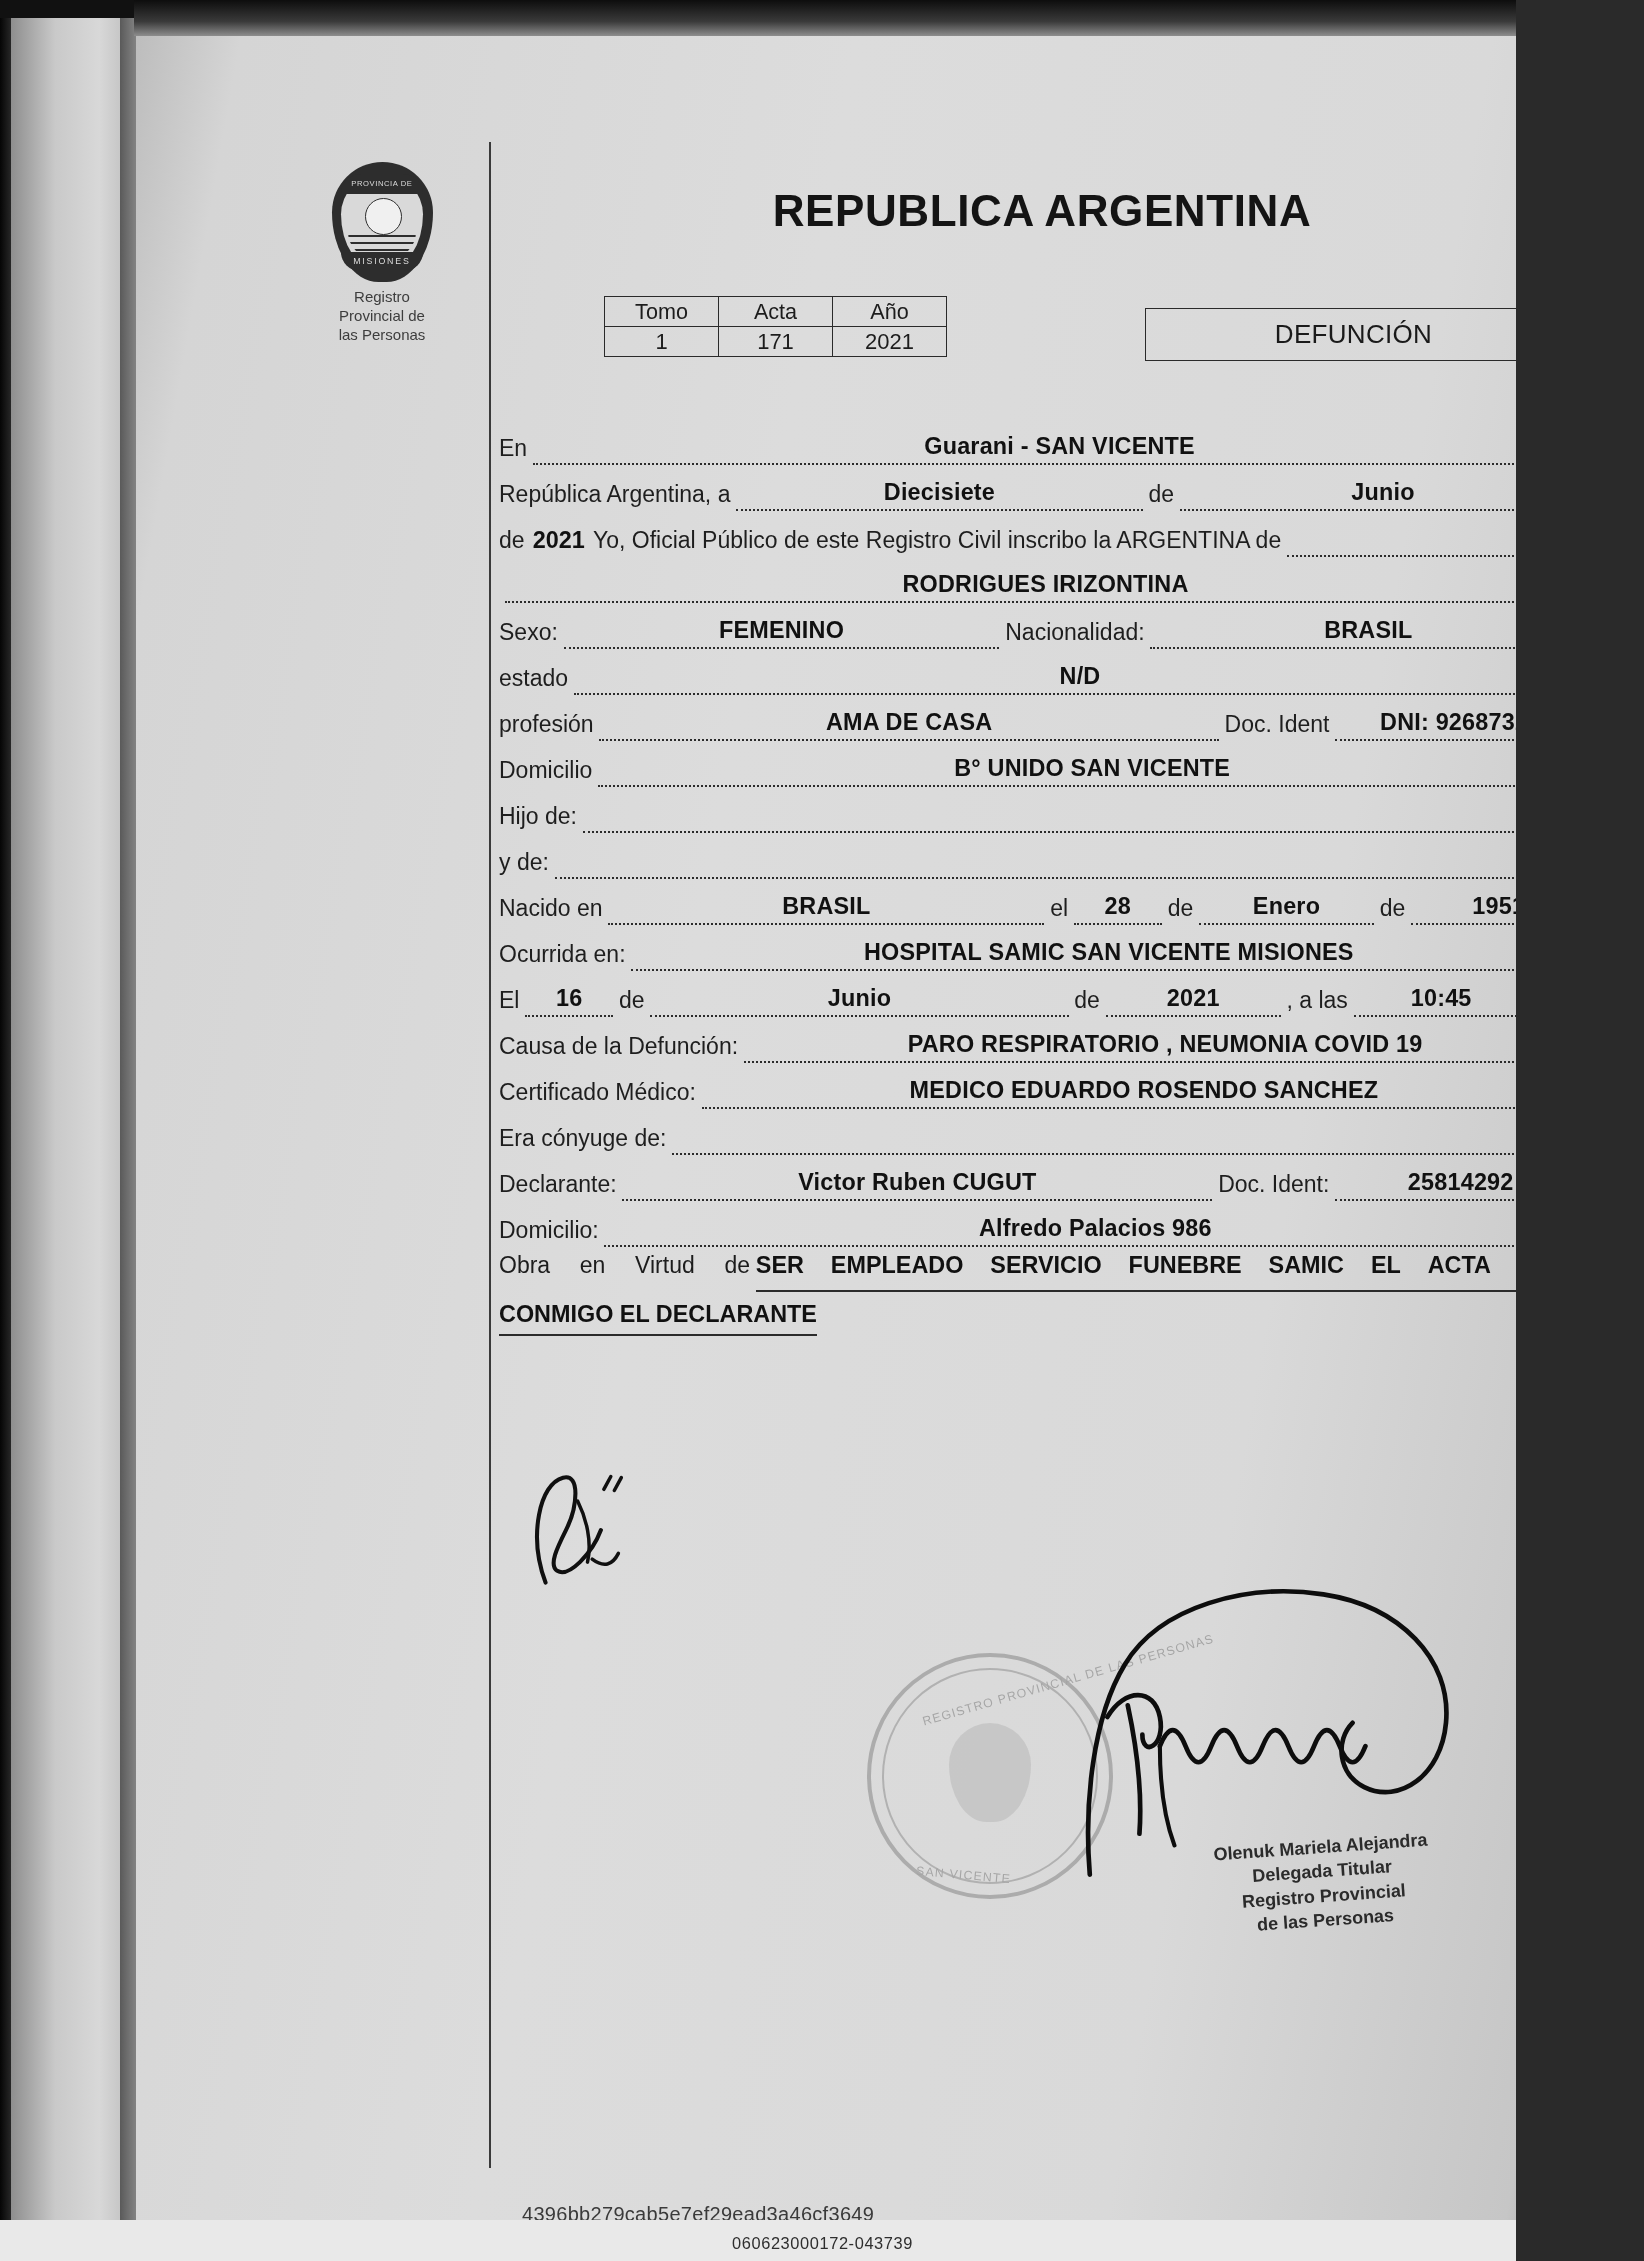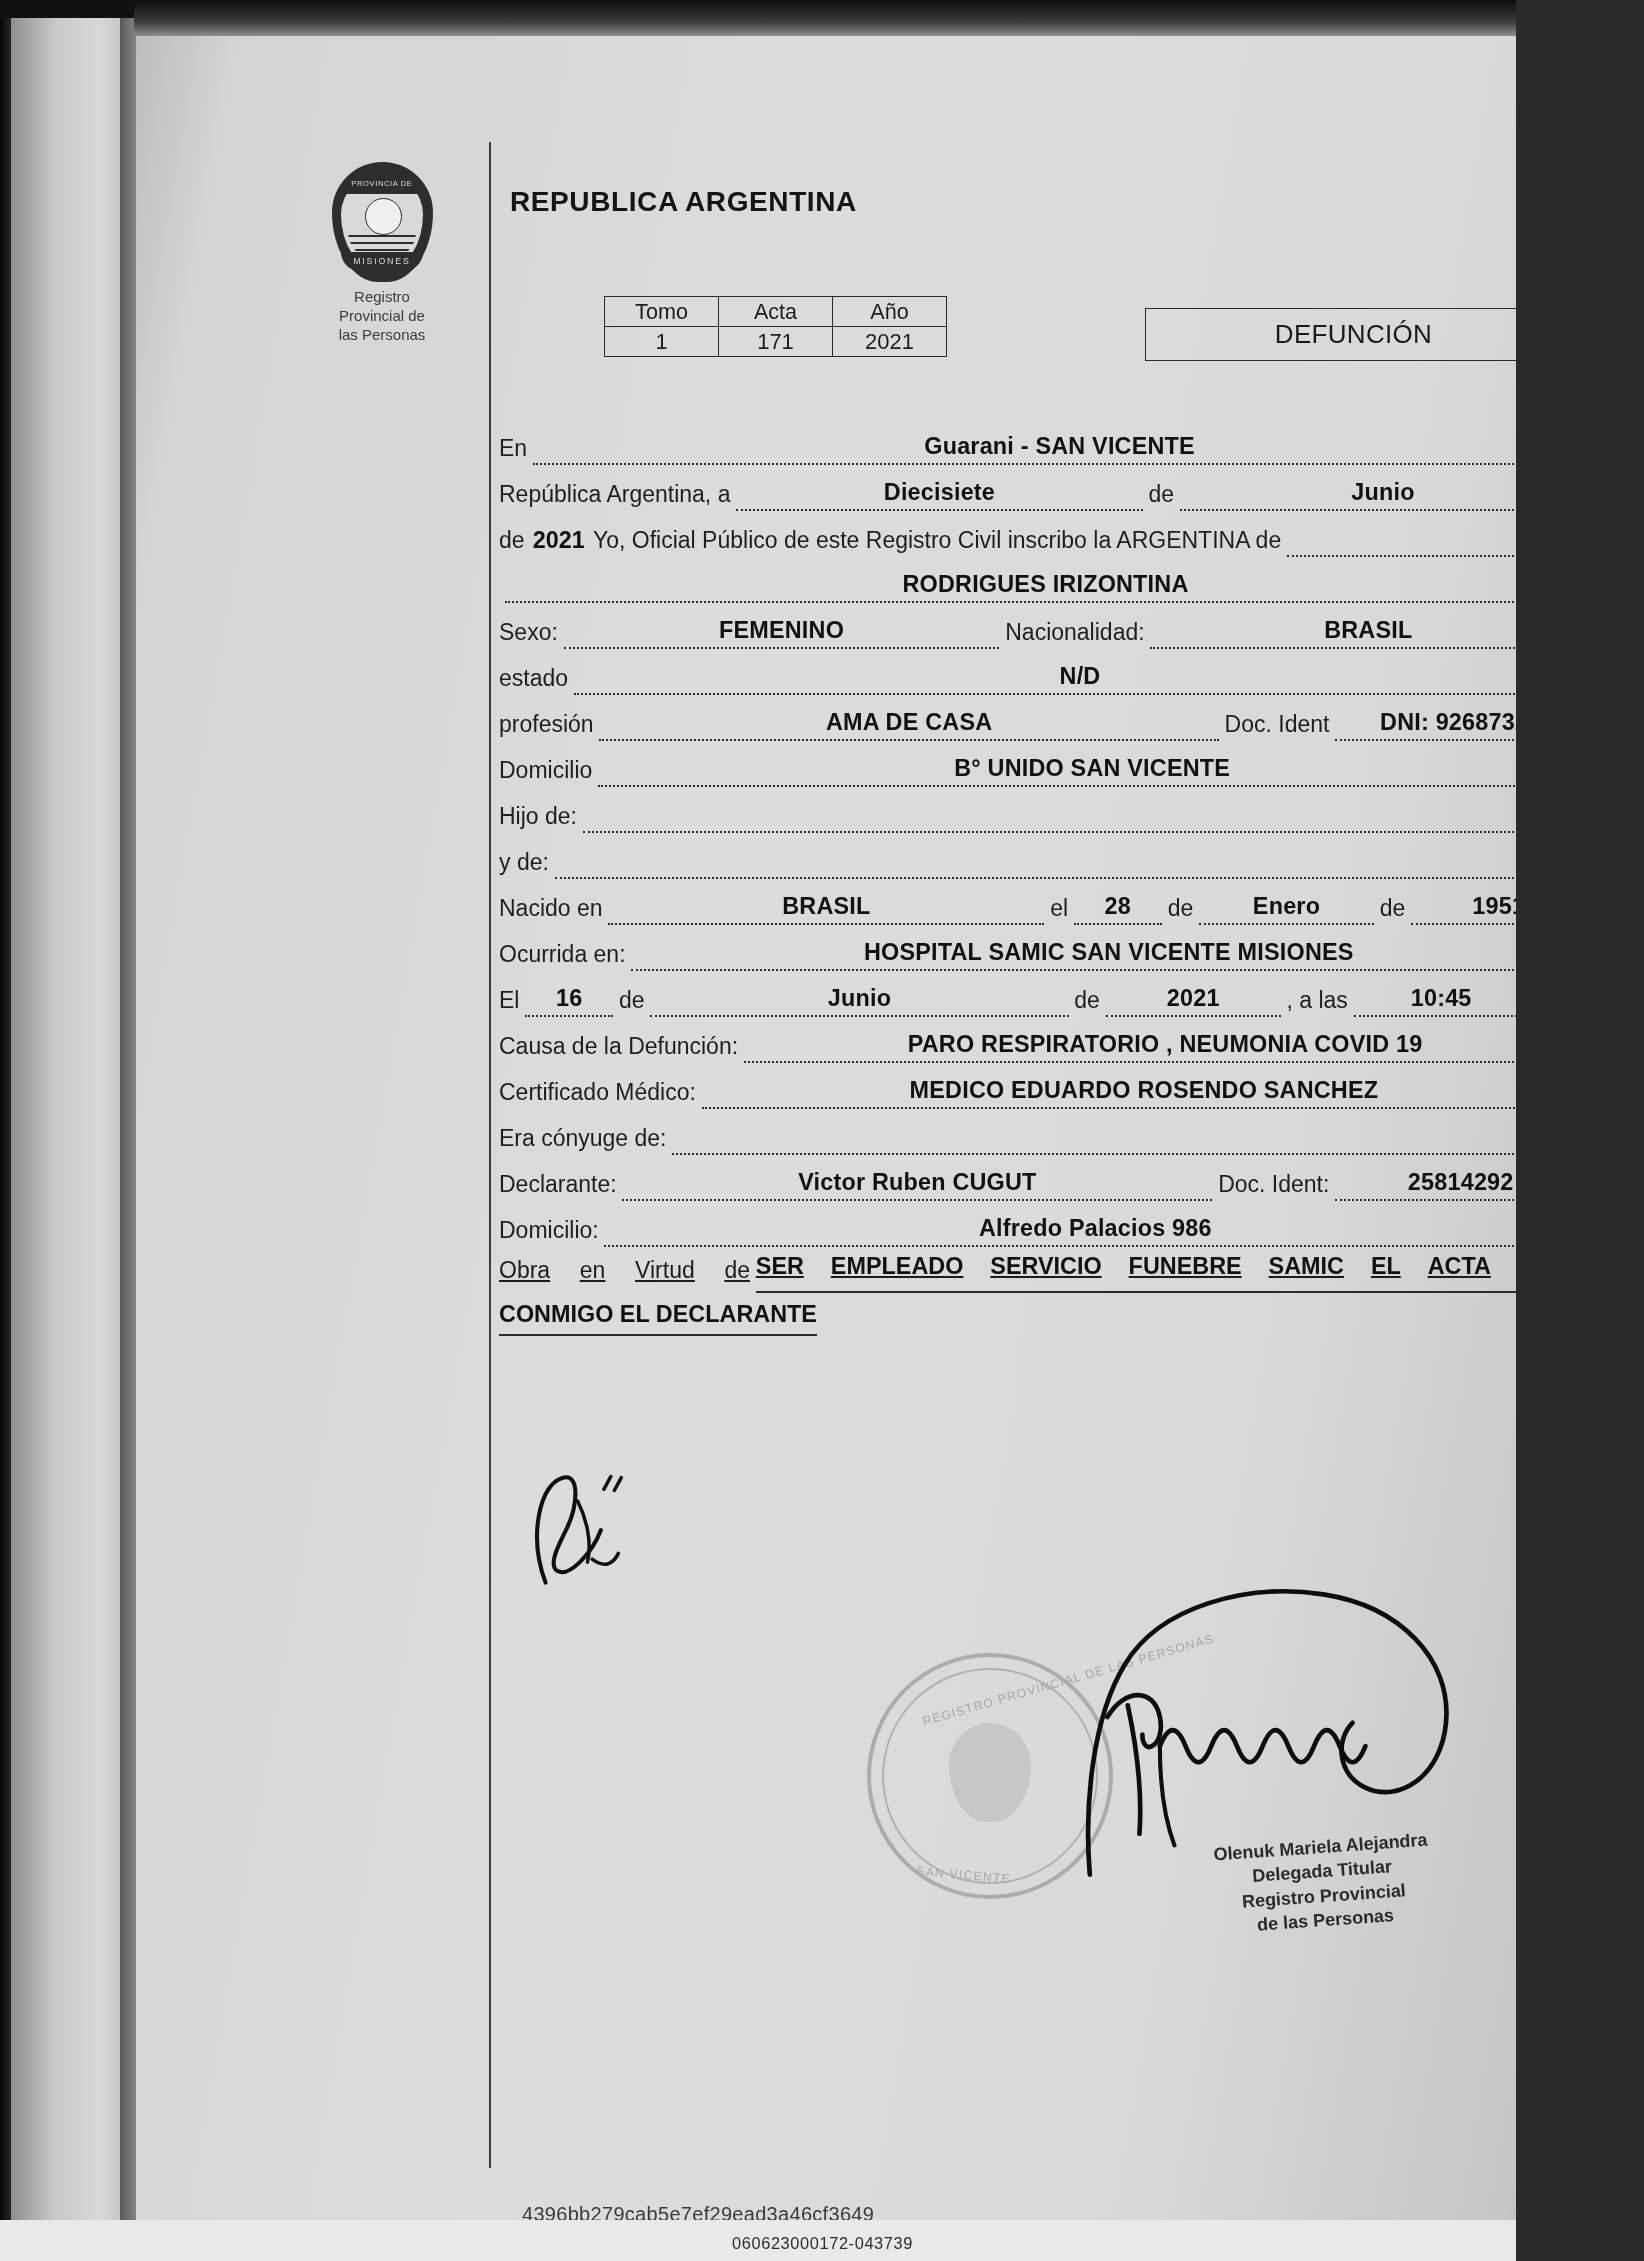--- a/index.html
+++ b/index.html
@@ -168,21 +168,22 @@
     font-size: 26px;
     color: #2b2b2b;
     font-family: "Liberation Sans", sans-serif;
   }
 
   
   .doc-title {
     position: absolute;
     left: 374px; top: 170px;
     width: 1064px;
-    font-size: 28px;
+    text-align: center;
+    font-size: 44px;
     font-weight: bold;
     letter-spacing: 0.6px;
     color: #141414;
   }
 
   
   .tbl {
     position: absolute;
     left: 468px; top: 280px;
     border-collapse: collapse;
@@ -263,23 +264,22 @@
 
   
   .row-full .fill { flex: 1 1 auto; }
 
   
   .obra {
     margin-top: 4.7px;
   }
   .obra-line1 {
     display: flex;
-    align-items: center;
+    align-items: flex-start;
     height: 41px;
-    text-decoration: underline;
   }
   .obra-just {
     font-size: 23.4px;
     font-weight: bold;
     color: #111;
     border-bottom: 2.3px solid #2b2b2b;
     flex: 1 1 auto;
     display: flex;
     justify-content: space-between;
     padding-bottom: 11px;

